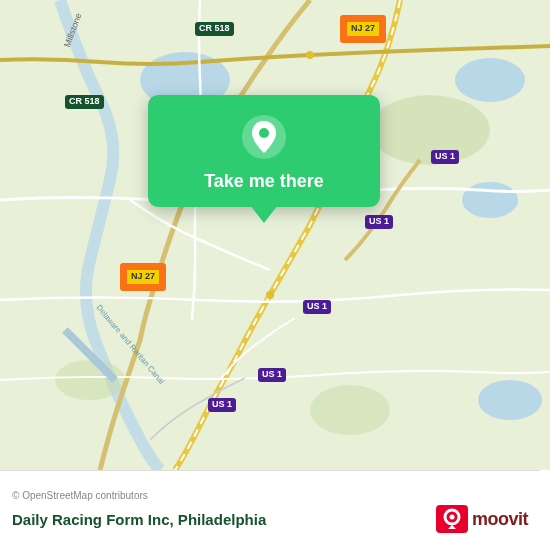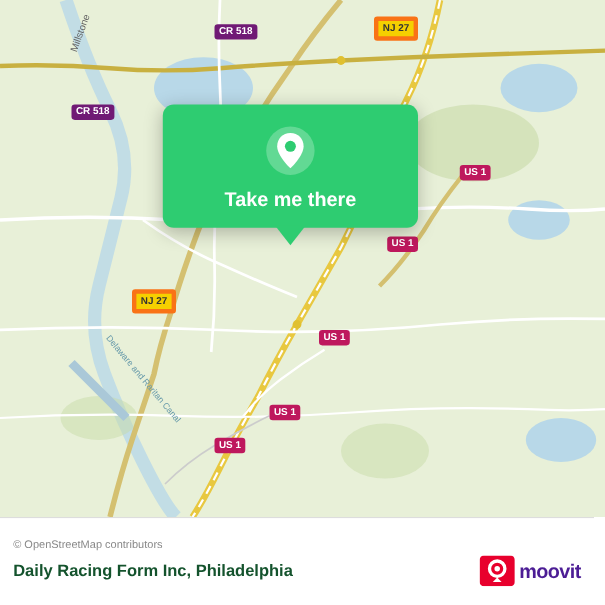--- a/index.html
+++ b/index.html
@@ -118,33 +118,34 @@
       font-size: 9px;
       font-weight: bold;
       border-radius: 3px;
       padding: 1px 4px;
       line-height: 1.3;
       position: absolute;
       white-space: nowrap;
     }
 
     .badge-blue {
-      background: #701a75;
+      background: #14532d;
       color: #fff;
     }
 
     .badge-yellow {
       background: #f5d000;
       color: #333;
-      border: 4px solid #f97316;
+      border: 7px solid #f97316;
     }
 
     .badge-green {
-      background: #be185d;
+      background: #4c1d95;
       color: #fff;
+      margin-left: 13px;
     }
   </style>
 </head>
 <body>
 
 <div id="map-container">
   
   <svg id="map-svg" viewBox="0 0 550 470" xmlns="http://www.w3.org/2000/svg">
 
     <rect width="550" height="470" fill="#e8f0d8"></rect>
@@ -220,16 +221,16 @@
     <span id="place-name">Daily Racing Form Inc, Philadelphia</span>
     <div id="moovit-logo">
 
       <svg width="32" height="28" viewBox="0 0 32 28" xmlns="http://www.w3.org/2000/svg">
         <rect x="0" y="0" width="32" height="28" rx="4" fill="#e8002d"></rect>
 
         <circle cx="16" cy="12" r="7" fill="none" stroke="#fff" stroke-width="3"></circle>
         <polygon points="16,20 12,24 20,24" fill="#fff"></polygon>
         <circle cx="16" cy="12" r="2.5" fill="#fff"></circle>
       </svg>
-      <span id="moovit-text" style="font-size:18px;font-weight:700;color:#4c1d95;letter-spacing:-0.5px;margin-left:0;">moovit</span>
+      <span id="moovit-text" style="font-size:18px;font-weight:700;color:#7f1d1d;letter-spacing:-0.5px;margin-left:0;">moovit</span>
     </div>
   </div>
 </div>
 
 </body></html>

